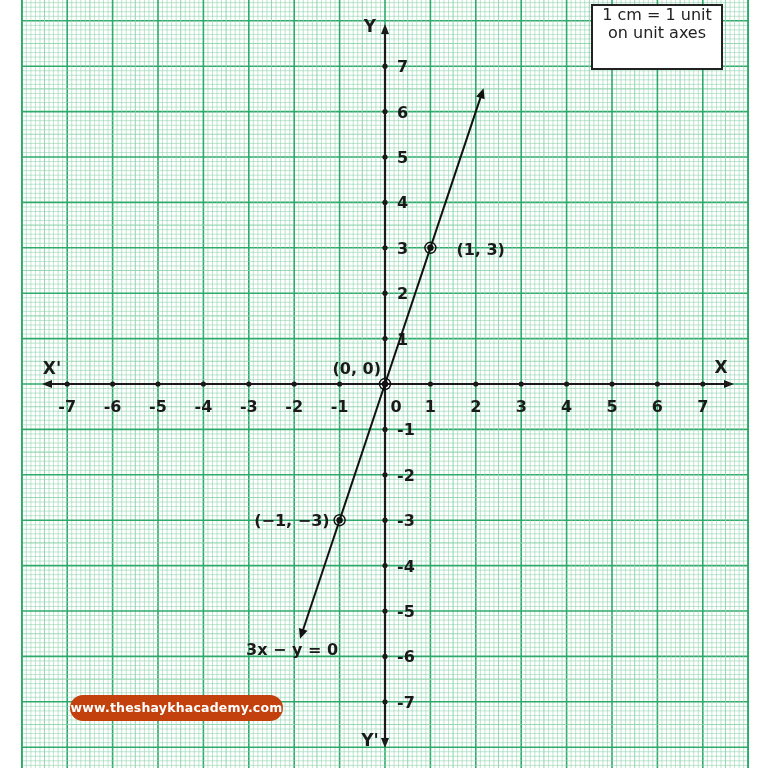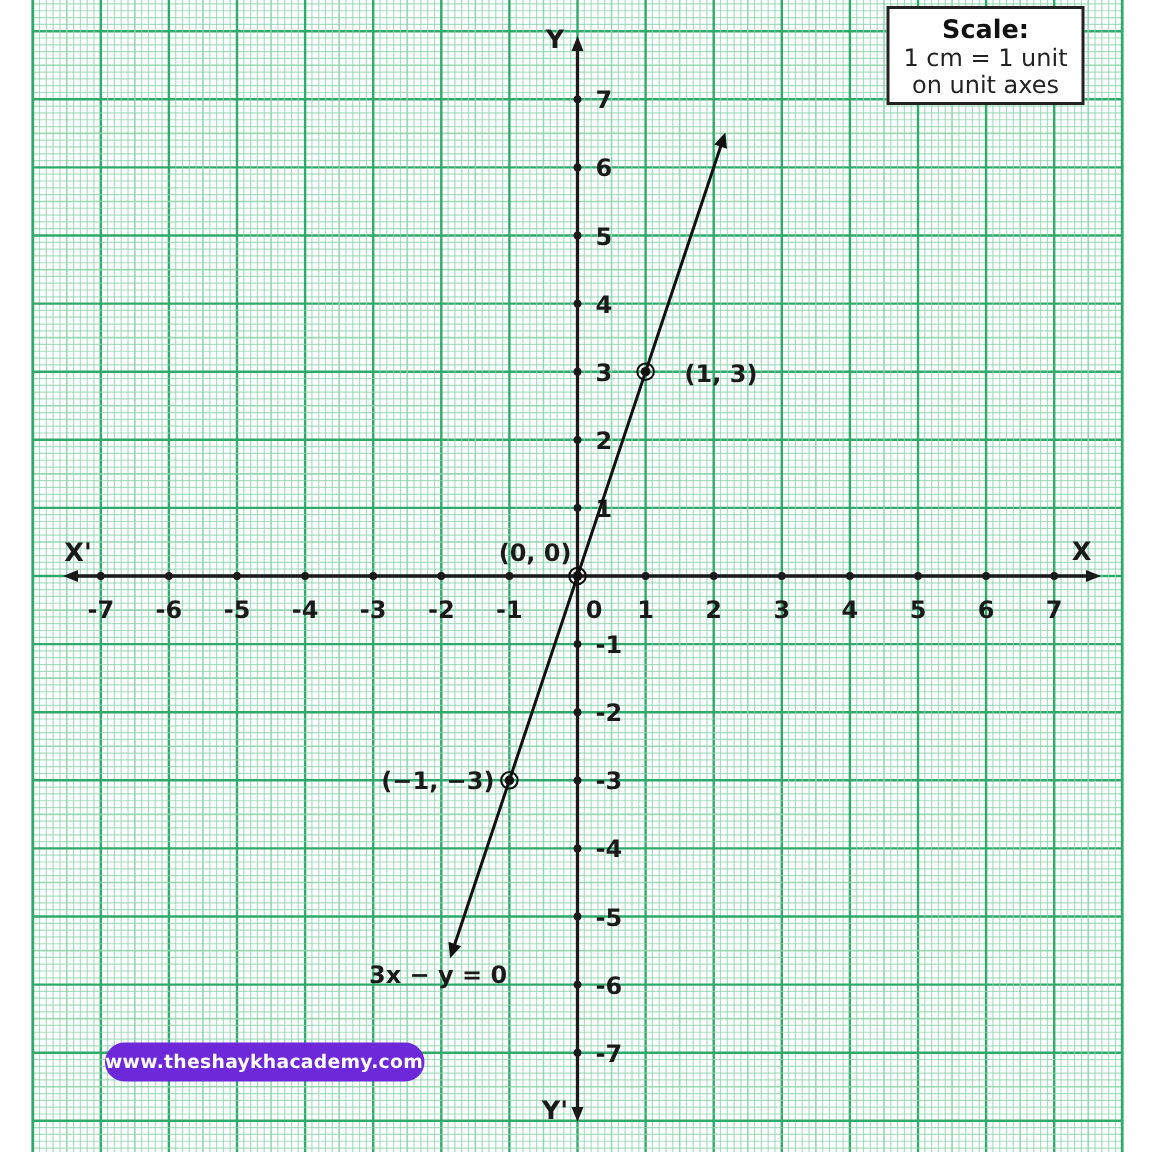--- a/index.html
+++ b/index.html
@@ -2,21 +2,21 @@
 <html><head>
 <meta charset="utf-8">
 <style>
   html,body{margin:0;padding:0;background:#ffffff;}
   body{width:768px;height:768px;position:relative;overflow:hidden;font-family:"Liberation Sans","DejaVu Sans",sans-serif;}
   #graph{position:absolute;left:0;top:0;width:768px;height:768px;}
   .lbl{font-family:"DejaVu Sans","Liberation Sans",sans-serif;font-weight:bold;fill:#1a1a1a;}
   #scale-box{position:absolute;left:591px;top:4px;width:132px;height:66px;background:#fff;border:2px solid #222;box-sizing:border-box;text-align:center;}
   #scale-title{font-family:"DejaVu Sans",sans-serif;font-weight:bold;font-size:17px;color:#111;margin-top:4px;line-height:20px;}
   .scale-line{font-family:"DejaVu Sans",sans-serif;font-size:16px;color:#222;line-height:18px;}
-  #website{position:absolute;left:70px;top:695px;width:213px;height:26px;background:#6d28d9;border-radius:13px;color:#fff;font-family:"DejaVu Sans",sans-serif;font-weight:bold;font-size:12.5px;line-height:26px;text-align:left;letter-spacing:0.2px;}
+  #website{position:absolute;left:70px;top:695px;width:213px;height:26px;background:#c2410c;border-radius:13px;color:#fff;font-family:"DejaVu Sans",sans-serif;font-weight:bold;font-size:12.5px;line-height:26px;text-align:center;letter-spacing:0.2px;}
 </style>
 </head>
 <body>
 
 <svg id="graph" xmlns="http://www.w3.org/2000/svg" width="768" height="768" viewBox="0 0 768 768">
   <g id="grid">
       <line x1="22" y1="2.6399999999999864" x2="748" y2="2.6399999999999864" stroke="#8fd3ad" stroke-width="0.8" opacity="0.75"></line>
       <line x1="22" y1="7.180000000000007" x2="748" y2="7.180000000000007" stroke="#8fd3ad" stroke-width="0.8" opacity="0.75"></line>
       <line x1="22" y1="11.71999999999997" x2="748" y2="11.71999999999997" stroke="#8fd3ad" stroke-width="0.8" opacity="0.75"></line>
       <line x1="22" y1="16.25999999999999" x2="748" y2="16.25999999999999" stroke="#8fd3ad" stroke-width="0.8" opacity="0.75"></line>
@@ -433,18 +433,17 @@
     </g>
   <g id="labels">
       <text x="721" y="373" text-anchor="middle" font-size="17" class="lbl">X</text>
       <text x="52" y="374" text-anchor="middle" font-size="17" class="lbl">X'</text>
       <text x="370" y="32" text-anchor="middle" font-size="17" class="lbl">Y</text>
       <text x="370" y="746" text-anchor="middle" font-size="17" class="lbl">Y'</text>
     </g>
 </svg>
 
 <div id="scale-box">
-  <div id="scale-title">Scale:</div>
   <div class="scale-line">1 cm = 1 unit</div>
   <div class="scale-line">on unit axes</div>
 </div>
 
 <div id="website">www.theshaykhacademy.com</div>
 
 </body></html>

